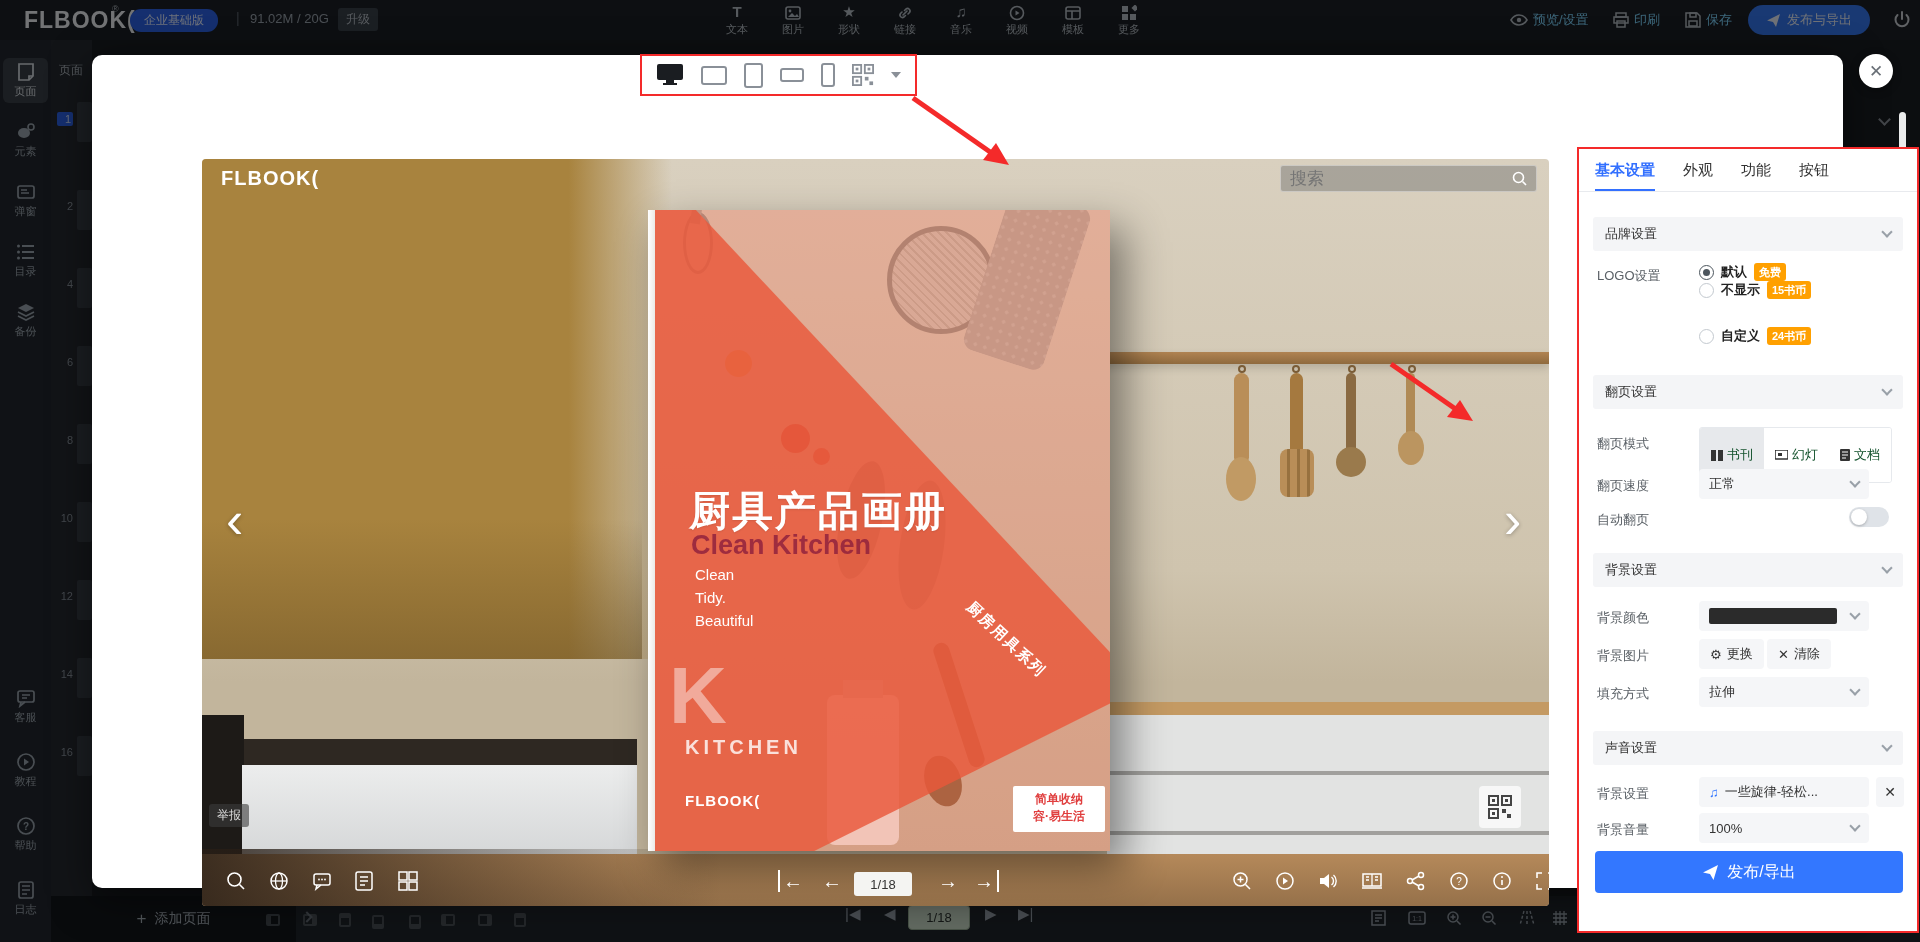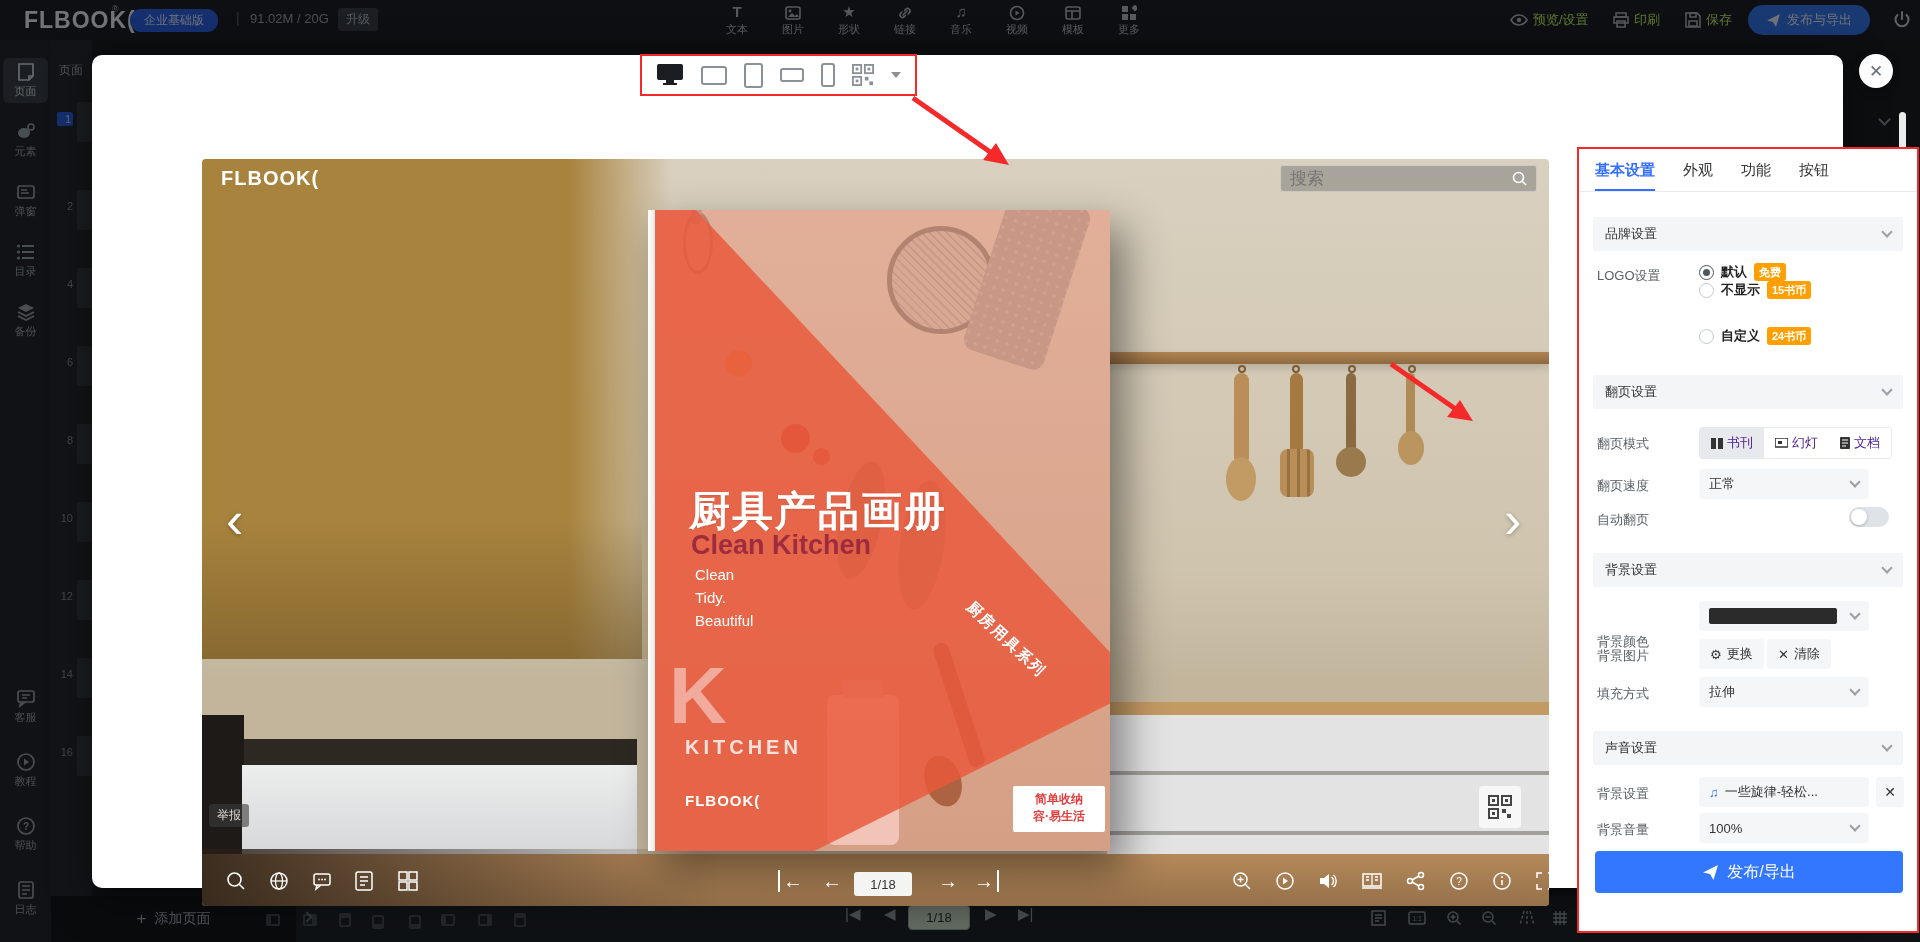--- a/index.html
+++ b/index.html
@@ -10,21 +10,21 @@
 .topbar{position:absolute;left:0;top:0;width:1920px;height:40px;background:#1d2127;display:flex;align-items:center}
 .logo{position:absolute;left:24px;top:7px;font-size:23px;font-weight:bold;color:#eef1f4;letter-spacing:1px}
 .reg{position:absolute;left:112px;top:4px;font-size:9px;color:#aab2ba}
 .pill{position:absolute;left:130px;top:9px;background:#2c63e8;color:#e4ecff;font-size:12px;padding:3px 14px;border-radius:11px}
 .tdivider{position:absolute;left:236px;top:10px;color:#5a616a;font-size:14px}
 .storage{position:absolute;left:250px;top:11px;color:#9aa3ad;font-size:13px}
 .upgrade{position:absolute;left:338px;top:8px;background:#3a414a;color:#b8c0c8;font-size:12px;padding:3px 8px;border-radius:3px}
 .tool{position:absolute;top:3px;width:44px;text-align:center;color:#b4bcc4}
 .tool .tico{height:18px;font-size:15px;line-height:18px;font-weight:bold}
 .tool .tlab{font-size:11px;margin-top:1px}
-.tbr{position:absolute;top:0;height:40px;display:flex;align-items:center;color:#bef264;font-size:13px;gap:5px}
+.tbr{position:absolute;top:0;height:40px;display:flex;align-items:center;color:#7dd3fc;font-size:13px;gap:5px}
 .pubbtn{position:absolute;left:1748px;top:5px;width:122px;height:30px;background:#3577f0;border-radius:16px;color:#e8eef8;font-size:13px;display:flex;align-items:center;justify-content:center;gap:6px}
 
 .sidebar{position:absolute;left:0;top:40px;width:51px;height:902px;background:#23272e}
 .sitem{position:absolute;left:3px;width:45px;text-align:center;color:#9aa4ae}
 .sitem .slab{font-size:11px;margin-top:2px}
 .sitem.active{background:#3a4048;border-radius:6px;padding:4px 0;color:#d8dee4}
 
 .pagestrip{position:absolute;left:51px;top:40px;width:41px;height:856px;background:#262a30;color:#9aa4ae;overflow:hidden}
 .pstitle{position:absolute;left:8px;top:22px;font-size:12px;color:#aab2ba;white-space:nowrap}
 .pnum{position:absolute;left:6px;width:16px;font-size:11px;text-align:right;color:#8a939d}
@@ -103,21 +103,21 @@
 .tabline{position:absolute;left:0;top:42px;width:338px;height:1px;background:#e8eaee}
 .secbar{position:absolute;left:14px;width:310px;height:34px;background:#f4f5f7;border-radius:3px;display:flex;align-items:center;justify-content:space-between;padding:0 12px;font-size:13px;color:#333}
 .pchev{width:8px;height:8px;border-right:2px solid #99a0a8;border-bottom:2px solid #99a0a8;transform:rotate(45deg);margin-top:-4px}
 .plabel{position:absolute;left:18px;font-size:13px;color:#5a6066}
 .radio{display:inline-block;width:15px;height:15px;border:1.5px solid #c3c9cf;border-radius:50%;vertical-align:-3px}
 .radio.sel{border-color:#4d565e;position:relative}
 .radio.sel::after{content:'';position:absolute;left:3px;top:3px;width:7px;height:7px;background:#4d565e;border-radius:50%}
 .ropt{position:absolute;left:120px;font-size:13px;color:#222;font-weight:bold;display:flex;align-items:center;gap:7px}
 .badge{background:#ffa000;color:#fff;font-size:11px;padding:1.5px 5px;border-radius:3px;font-weight:bold}
 .seg{position:absolute;left:120px;display:flex;border:1px solid #e6e9ed;border-radius:3px;overflow:hidden}
-.segi{padding:6px 11px;font-size:13px;color:#4c1d95;display:flex;align-items:center;gap:4px;background:#fff}
+.segi{padding:18px 11px;font-size:13px;color:#14532d;display:flex;align-items:center;gap:4px;background:#fff}
 .segi.sel{background:#e7e9ec}
 .sel-box{position:absolute;left:120px;width:170px;height:30px;background:#f5f6f8;border-radius:4px;display:flex;align-items:center;padding:0 10px;font-size:13px;color:#333;justify-content:space-between}
 .toggle{position:absolute;left:270px;width:40px;height:20px;background:#dfe3e8;border-radius:10px}
 .toggle::after{content:'';position:absolute;left:2px;top:2px;width:16px;height:16px;background:#fff;border-radius:50%;box-shadow:0 1px 3px rgba(0,0,0,.25)}
 .swatch{width:128px;height:16px;background:#2b2b2b;border-radius:2px}
 .smallbtn{height:30px;background:#f5f6f8;border-radius:4px;display:flex;align-items:center;padding:0 11px;font-size:13px;color:#333;gap:5px}
 .xbtn{position:absolute;left:297px;width:28px;height:30px;background:#f5f6f8;border-radius:4px;display:flex;align-items:center;justify-content:center;color:#333;font-weight:bold;font-size:14px}
 .publish{position:absolute;left:16px;top:702px;width:308px;height:42px;background:#3377ff;border-radius:4px;color:#fff;font-size:16px;display:flex;align-items:center;justify-content:center;gap:8px}
 .ico{display:inline-block;vertical-align:middle}
 </style>
@@ -598,21 +598,21 @@
         <span>正常</span>
           <span class="pchev"></span>
       </div>
       <div class="plabel" style="top:362px">自动翻页</div>
       <div class="toggle" style="top:358px"></div>
 
       <div class="secbar" style="top:404px">
         <span>背景设置</span>
           <span class="pchev"></span>
       </div>
-      <div class="plabel" style="top:484px">背景颜色</div>
+      <div class="plabel" style="top:460px">背景颜色</div>
       <div class="sel-box" style="top:452px">
         <span class="swatch"></span>
           <span class="pchev"></span>
       </div>
       <div class="plabel" style="top:498px">背景图片</div>
       <div class="smallbtn" style="position:absolute;left:120px;top:490px">
         <span>⚙</span>
           <span>更换</span>
       </div>
       <div class="smallbtn" style="position:absolute;left:188px;top:490px">

